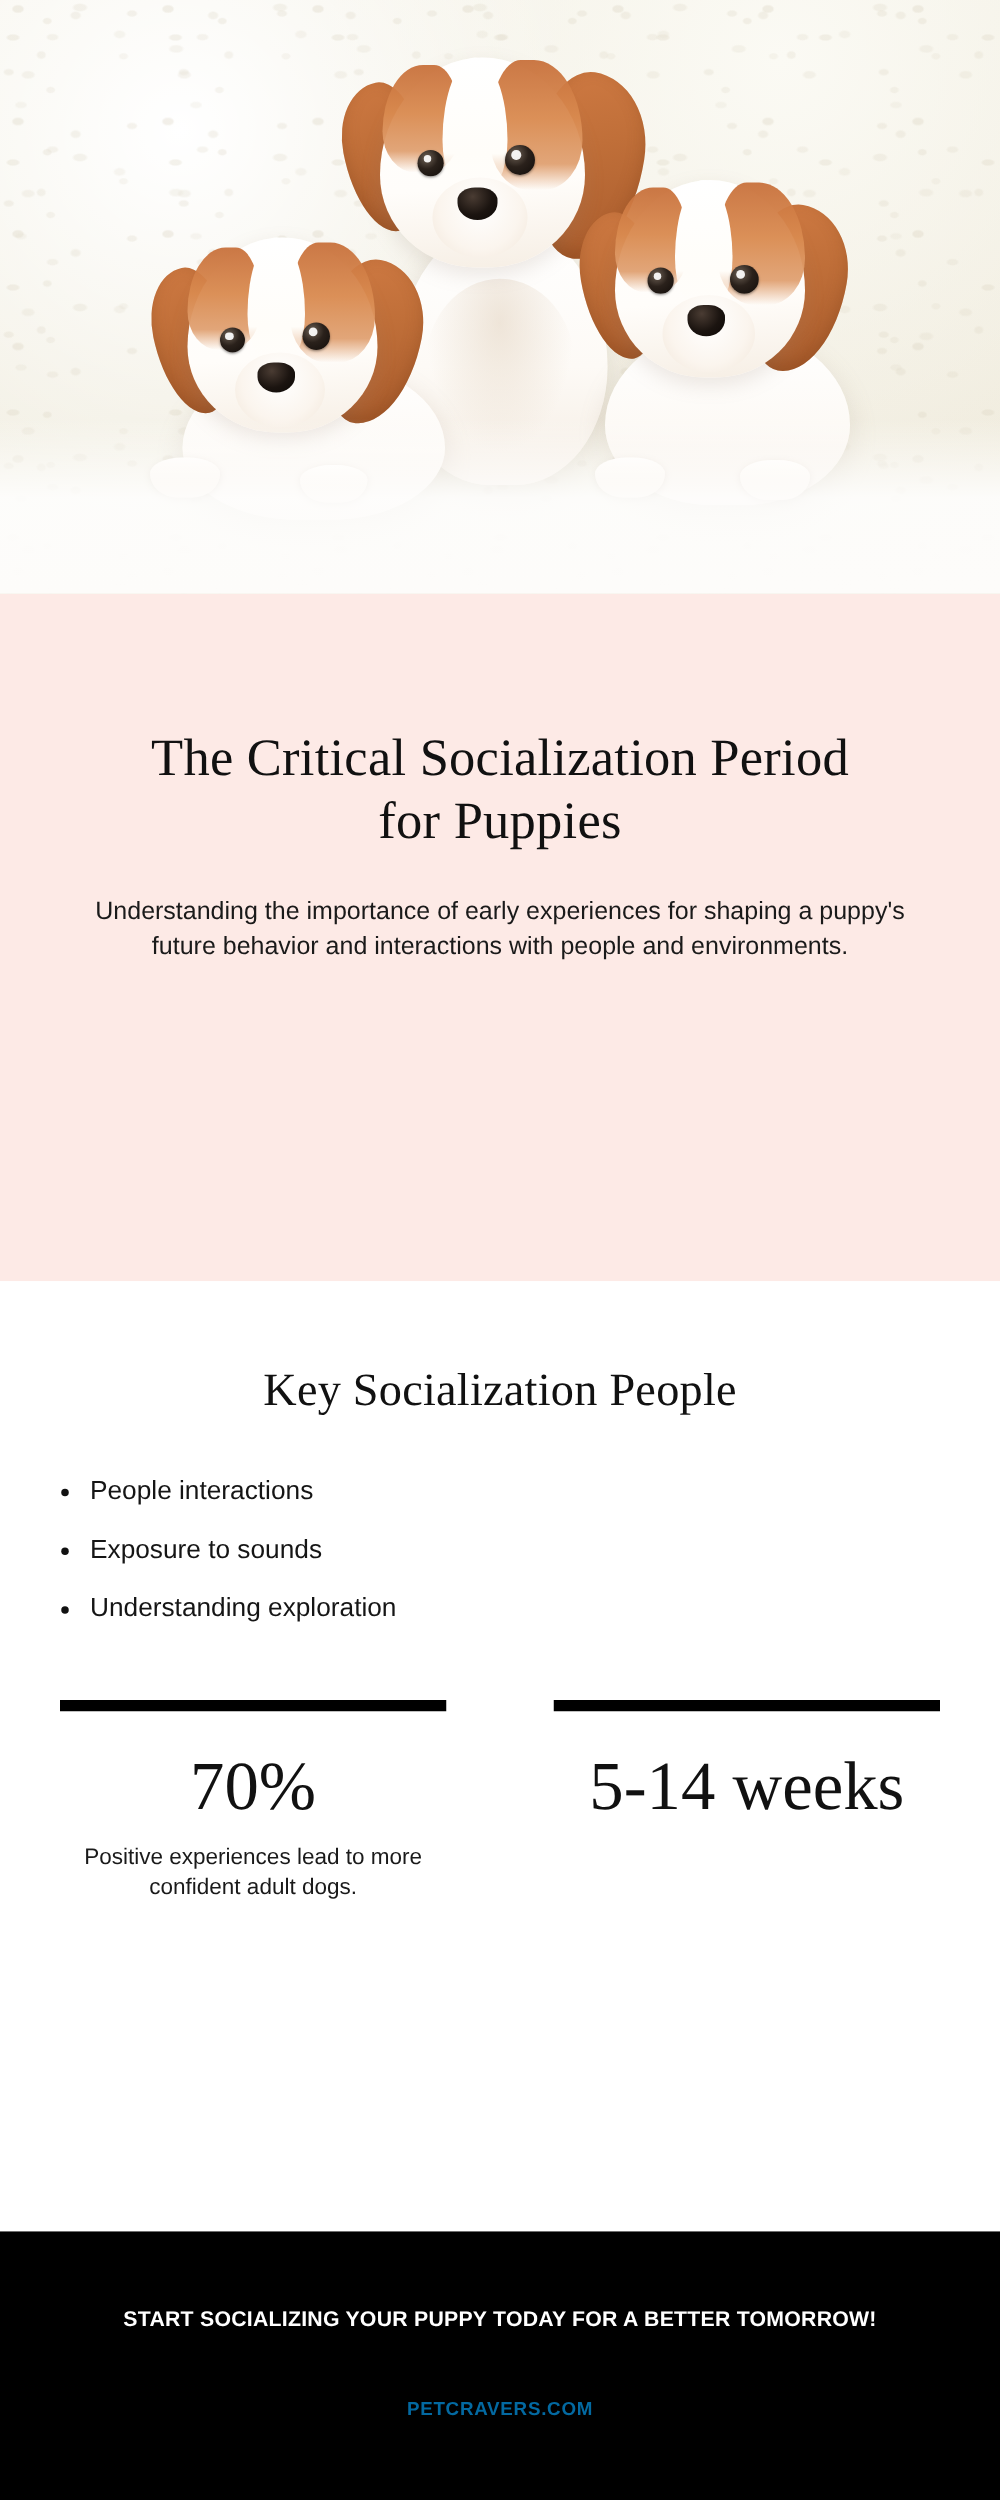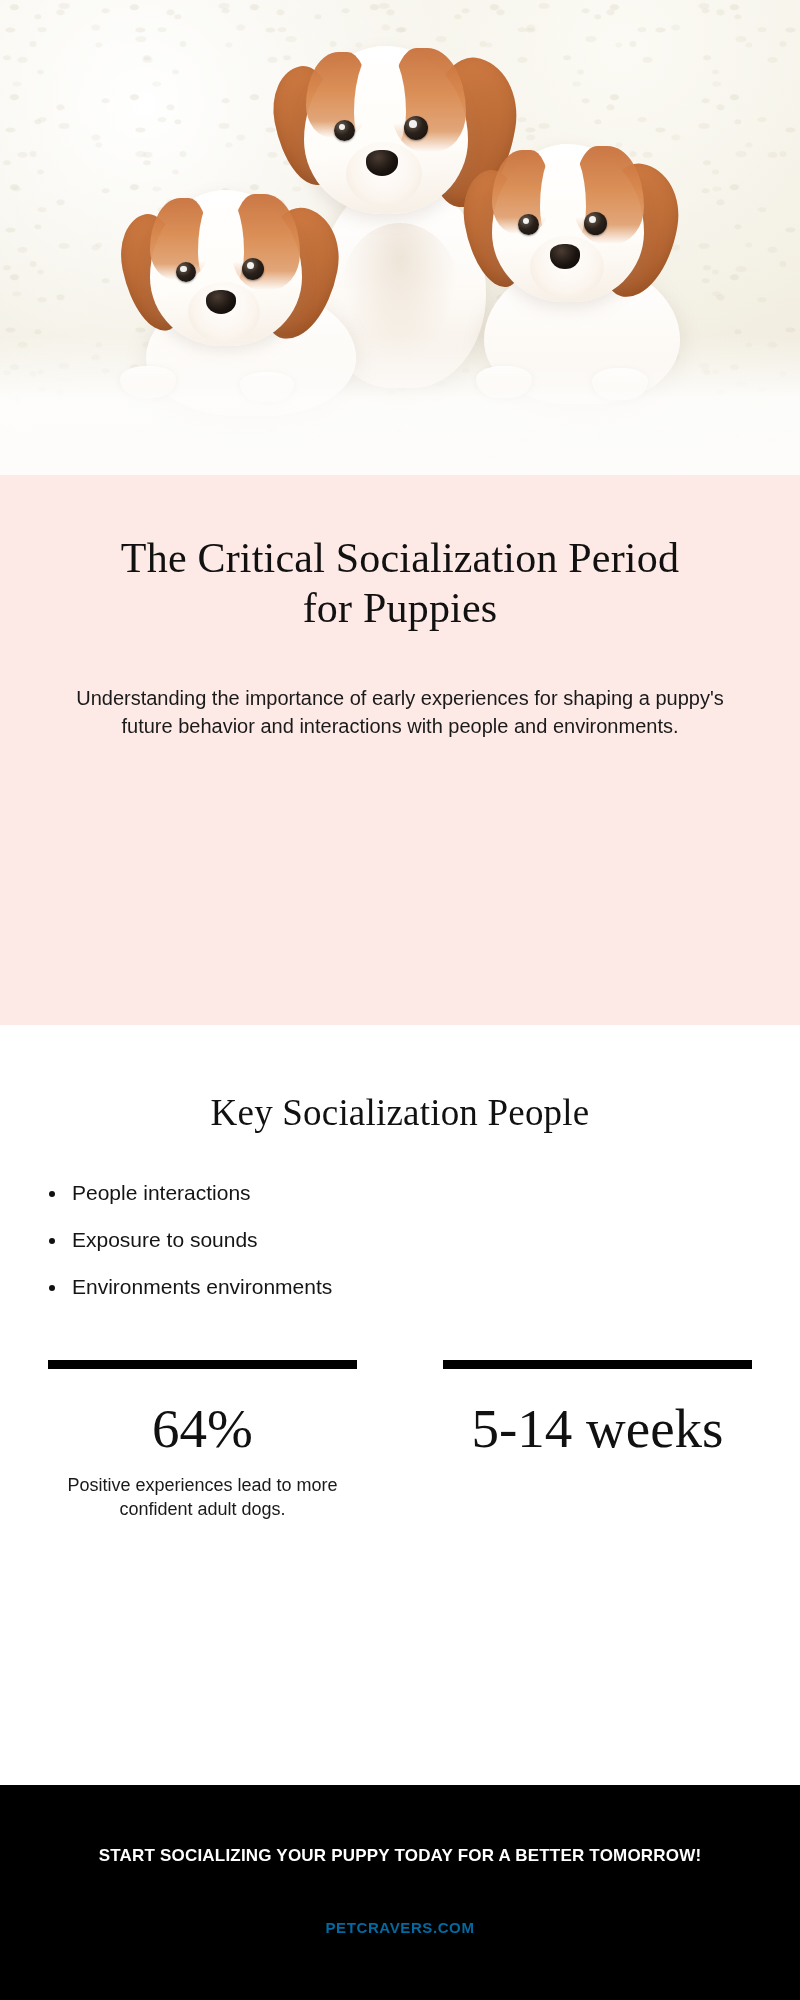--- a/index.html
+++ b/index.html
@@ -130,22 +130,21 @@
 
   
   .pink-block {
     width:800px;
     height:550px;
     background:#fdeae6;
     display:flex;
     flex-direction:column;
     align-items:center;
     justify-content:flex-start;
-    padding-top:59px;
-    gap:18px;
+    padding-top:108px;
   }
   .title {
     font-family:"Liberation Serif", serif;
     font-size:42px;
     line-height:1.18;
     color:#111111;
     text-align:center;
     max-width:640px;
     font-weight:400;
     letter-spacing:.2px;
@@ -338,28 +337,28 @@
       <li>
         <span class="dot"></span>
         <span>People interactions</span>
       </li>
       <li>
         <span class="dot"></span>
         <span>Exposure to sounds</span>
       </li>
       <li>
         <span class="dot"></span>
-        <span>Environments environments</span>
+        <span>Understanding exploration</span>
       </li>
     </ul>
 
     <div class="stats">
       <div class="stat">
         <div class="stat-rule"></div>
-        <div class="stat-value">64%</div>
+        <div class="stat-value">70%</div>
         <div class="stat-desc">Positive experiences lead to more confident adult dogs.</div>
       </div>
       <div class="stat">
         <div class="stat-rule"></div>
         <div class="stat-value">5-14 weeks</div>
       </div>
     </div>
   </div>
 
   <div class="footer">

